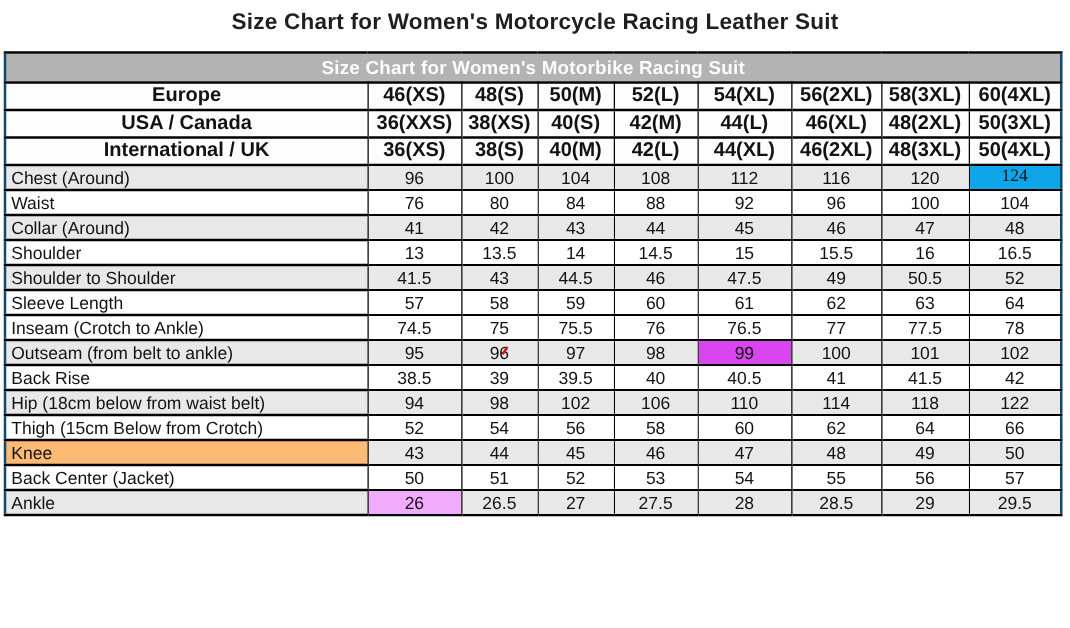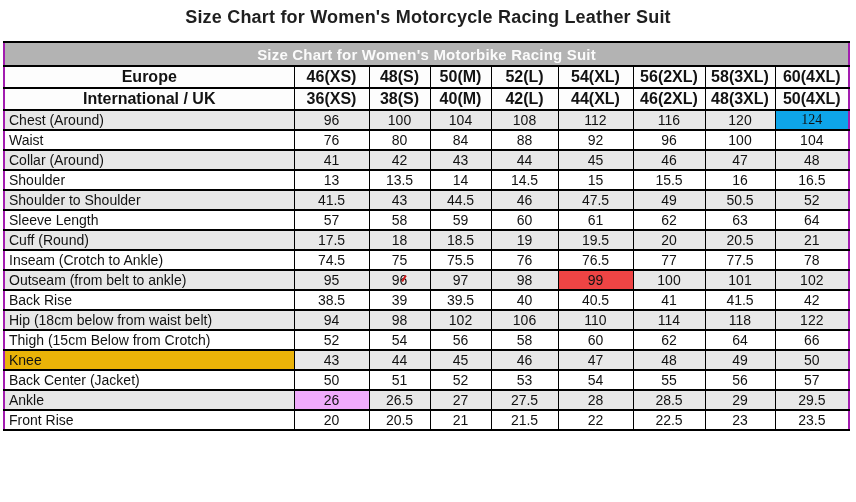--- a/index.html
+++ b/index.html
@@ -16,21 +16,21 @@
     color: #1f1f1f;
     padding-top: 7px;
     letter-spacing: 0.2px;
     height: 26px;
   }
   table.size-chart {
     border-collapse: collapse;
     table-layout: fixed;
     width: 842px;
     margin: 8px 0 0 3px;
-    border: 2px solid #a21caf;
+    border: 2px solid #0c4a6e;
   }
   td {
     border: 1px solid #000;
     border-top-width: 2px;
     border-bottom-width: 2px;
     overflow: hidden;
     white-space: nowrap;
     color: #121212;
     box-sizing: border-box;
   }
@@ -106,20 +106,31 @@
         <td class="size-val">46(XS)</td>
         <td class="size-val">48(S)</td>
         <td class="size-val">50(M)</td>
         <td class="size-val">52(L)</td>
         <td class="size-val">54(XL)</td>
         <td class="size-val">56(2XL)</td>
         <td class="size-val">58(3XL)</td>
         <td class="size-val">60(4XL)</td>
       </tr>
       <tr>
+        <td class="size-label">USA / Canada</td>
+        <td class="size-val">36(XXS)</td>
+        <td class="size-val">38(XS)</td>
+        <td class="size-val">40(S)</td>
+        <td class="size-val">42(M)</td>
+        <td class="size-val">44(L)</td>
+        <td class="size-val">46(XL)</td>
+        <td class="size-val">48(2XL)</td>
+        <td class="size-val">50(3XL)</td>
+      </tr>
+      <tr>
         <td class="size-label">International / UK</td>
         <td class="size-val">36(XS)</td>
         <td class="size-val">38(S)</td>
         <td class="size-val">40(M)</td>
         <td class="size-val">42(L)</td>
         <td class="size-val">44(XL)</td>
         <td class="size-val">46(2XL)</td>
         <td class="size-val">48(3XL)</td>
         <td class="size-val">50(4XL)</td>
       </tr>
@@ -182,49 +193,38 @@
         <td class="m-label">Sleeve Length</td>
         <td class="m-val">57</td>
         <td class="m-val">58</td>
         <td class="m-val">59</td>
         <td class="m-val">60</td>
         <td class="m-val">61</td>
         <td class="m-val">62</td>
         <td class="m-val">63</td>
         <td class="m-val">64</td>
       </tr>
-      <tr class="row-gray">
-        <td class="m-label" style="background: rgb(232, 232, 232);">Cuff (Round)</td>
-        <td class="m-val" style="background: rgb(232, 232, 232);">17.5</td>
-        <td class="m-val" style="background: rgb(232, 232, 232);">18</td>
-        <td class="m-val" style="background: rgb(232, 232, 232);">18.5</td>
-        <td class="m-val" style="background: rgb(232, 232, 232);">19</td>
-        <td class="m-val" style="background: rgb(232, 232, 232);">19.5</td>
-        <td class="m-val" style="background: rgb(232, 232, 232);">20</td>
-        <td class="m-val" style="background: rgb(232, 232, 232);">20.5</td>
-        <td class="m-val" style="background: rgb(232, 232, 232);">21</td>
-      </tr>
       <tr class="row-white">
         <td class="m-label">Inseam (Crotch to Ankle)</td>
         <td class="m-val">74.5</td>
         <td class="m-val">75</td>
         <td class="m-val">75.5</td>
         <td class="m-val">76</td>
         <td class="m-val">76.5</td>
         <td class="m-val">77</td>
         <td class="m-val">77.5</td>
         <td class="m-val">78</td>
       </tr>
       <tr class="row-gray">
         <td class="m-label" style="background: rgb(232, 232, 232);">Outseam (from belt to ankle)</td>
         <td class="m-val" style="background: rgb(232, 232, 232);">95</td>
         <td class="m-val" style="background: rgb(232, 232, 232);">96<span class="red-tick" style="background: rgb(211, 21, 21);"></span></td>
         <td class="m-val" style="background: rgb(232, 232, 232);">97</td>
         <td class="m-val" style="background: rgb(232, 232, 232);">98</td>
-        <td class="m-val" style="background: #ef4444;">99</td>
+        <td class="m-val" style="background: #d946ef;">99</td>
         <td class="m-val" style="background: rgb(232, 232, 232);">100</td>
         <td class="m-val" style="background: rgb(232, 232, 232);">101</td>
         <td class="m-val" style="background: rgb(232, 232, 232);">102</td>
       </tr>
       <tr class="row-white">
         <td class="m-label">Back Rise</td>
         <td class="m-val">38.5</td>
         <td class="m-val">39</td>
         <td class="m-val">39.5</td>
         <td class="m-val">40</td>
@@ -249,21 +249,21 @@
         <td class="m-val">52</td>
         <td class="m-val">54</td>
         <td class="m-val">56</td>
         <td class="m-val">58</td>
         <td class="m-val">60</td>
         <td class="m-val">62</td>
         <td class="m-val">64</td>
         <td class="m-val">66</td>
       </tr>
       <tr class="row-gray">
-        <td class="m-label" style="background: #eab308; margin-left: 24px;">Knee</td>
+        <td class="m-label" style="background: #fdba74; margin-left: 24px;">Knee</td>
         <td class="m-val" style="background: rgb(232, 232, 232);">43</td>
         <td class="m-val" style="background: rgb(232, 232, 232);">44</td>
         <td class="m-val" style="background: rgb(232, 232, 232);">45</td>
         <td class="m-val" style="background: rgb(232, 232, 232);">46</td>
         <td class="m-val" style="background: rgb(232, 232, 232);">47</td>
         <td class="m-val" style="background: rgb(232, 232, 232);">48</td>
         <td class="m-val" style="background: rgb(232, 232, 232);">49</td>
         <td class="m-val" style="background: rgb(232, 232, 232);">50</td>
       </tr>
       <tr class="row-white">
@@ -281,25 +281,14 @@
         <td class="m-label" style="background: rgb(232, 232, 232);">Ankle</td>
         <td class="m-val" style="background: #f0abfc;">26</td>
         <td class="m-val" style="background: rgb(232, 232, 232);">26.5</td>
         <td class="m-val" style="background: rgb(232, 232, 232);">27</td>
         <td class="m-val" style="background: rgb(232, 232, 232);">27.5</td>
         <td class="m-val" style="background: rgb(232, 232, 232);">28</td>
         <td class="m-val" style="background: rgb(232, 232, 232);">28.5</td>
         <td class="m-val" style="background: rgb(232, 232, 232);">29</td>
         <td class="m-val" style="background: rgb(232, 232, 232);">29.5</td>
       </tr>
-      <tr class="row-white">
-        <td class="m-label">Front Rise</td>
-        <td class="m-val">20</td>
-        <td class="m-val">20.5</td>
-        <td class="m-val">21</td>
-        <td class="m-val">21.5</td>
-        <td class="m-val">22</td>
-        <td class="m-val">22.5</td>
-        <td class="m-val">23</td>
-        <td class="m-val">23.5</td>
-      </tr>
     </tbody>
 </table>
 
 </body></html>

